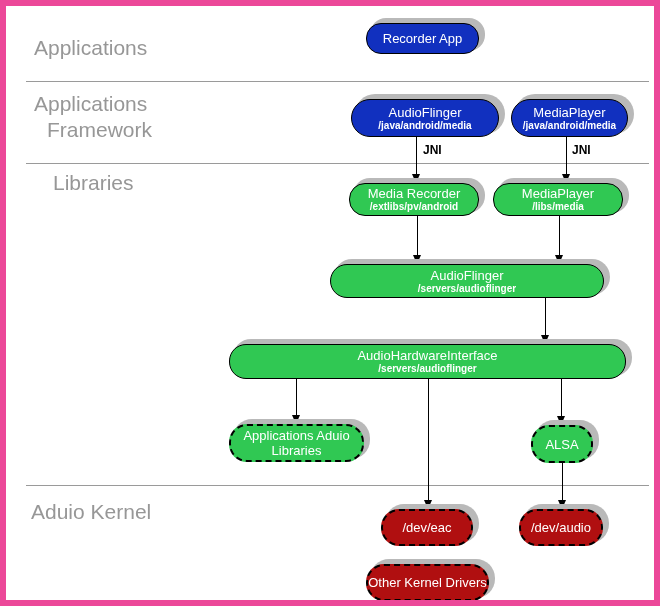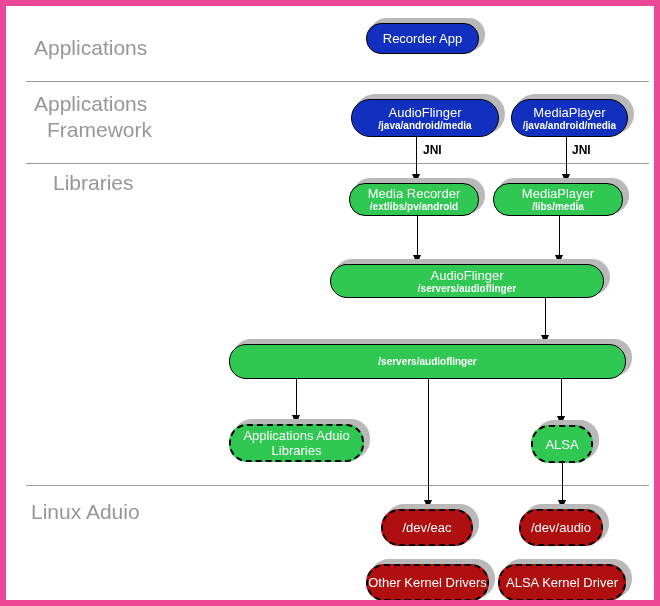--- a/index.html
+++ b/index.html
@@ -49,21 +49,21 @@
 <div id="canvas">
 
   <div class="divider" style="top:75px"></div>
   <div class="divider" style="top:157px"></div>
   <div class="divider" style="top:479px"></div>
 
   <div class="layer-label" style="left:28px;top:31px">Applications</div>
   <div class="layer-label" style="left:28px;top:87px">Applications</div>
   <div class="layer-label" style="left:41px;top:113px">Framework</div>
   <div class="layer-label" style="left:47px;top:166px">Libraries</div>
-  <div class="layer-label" style="left:25px;top:495px">Linux Aduio</div>
+  <div class="layer-label" style="left:25px;top:495px">Aduio Kernel</div>
 
   <div class="vline" style="left:410px;top:131px;height:38px"></div>
   <div class="ahead" style="left:406px;top:168px"></div>
   <div class="vline" style="left:560px;top:131px;height:38px"></div>
   <div class="ahead" style="left:556px;top:168px"></div>
   <div class="jni" style="left:417px;top:137px">JNI</div>
   <div class="jni" style="left:566px;top:137px">JNI</div>
 
   <div class="vline" style="left:411px;top:210px;height:40px"></div>
   <div class="ahead" style="left:407px;top:249px"></div>
@@ -101,36 +101,34 @@
   </div>
   <div class="pill green" style="left:487px;top:177px;width:130px;height:33px;border-radius:16px">
     <div class="t">MediaPlayer</div>
     <div class="s">/libs/media</div>
   </div>
   <div class="pill green" style="left:324px;top:258px;width:274px;height:34px;border-radius:17px">
     <div class="t">AudioFlinger</div>
     <div class="s">/servers/audioflinger</div>
   </div>
   <div class="pill green" style="left:223px;top:338px;width:397px;height:35px;border-radius:17px">
+    <div class="t">AudioHardwareInterface</div>
     <div class="s">/servers/audioflinger</div>
   </div>
   <div class="pill green dashed" style="left:223px;top:418px;width:135px;height:38px;border-radius:18px">
     <div class="t">Applications Aduio</div>
     <div class="t">Libraries</div>
   </div>
   <div class="pill green dashed" style="left:525px;top:419px;width:62px;height:38px;border-radius:18px">
     <div class="t">ALSA</div>
   </div>
 
   <div class="pill red dashed" style="left:375px;top:503px;width:92px;height:37px;border-radius:18px">
     <div class="t">/dev/eac</div>
   </div>
   <div class="pill red dashed" style="left:513px;top:503px;width:84px;height:37px;border-radius:18px">
     <div class="t">/dev/audio</div>
   </div>
   <div class="pill red dashed" style="left:360px;top:558px;width:123px;height:37px;border-radius:18px">
     <div class="t">Other Kernel Drivers</div>
   </div>
-  <div class="pill red dashed" style="left:492px;top:558px;width:128px;height:37px;border-radius:18px">
-    <div class="t">ALSA Kernel Driver</div>
-  </div>
 
 </div>
 
 </body></html>

